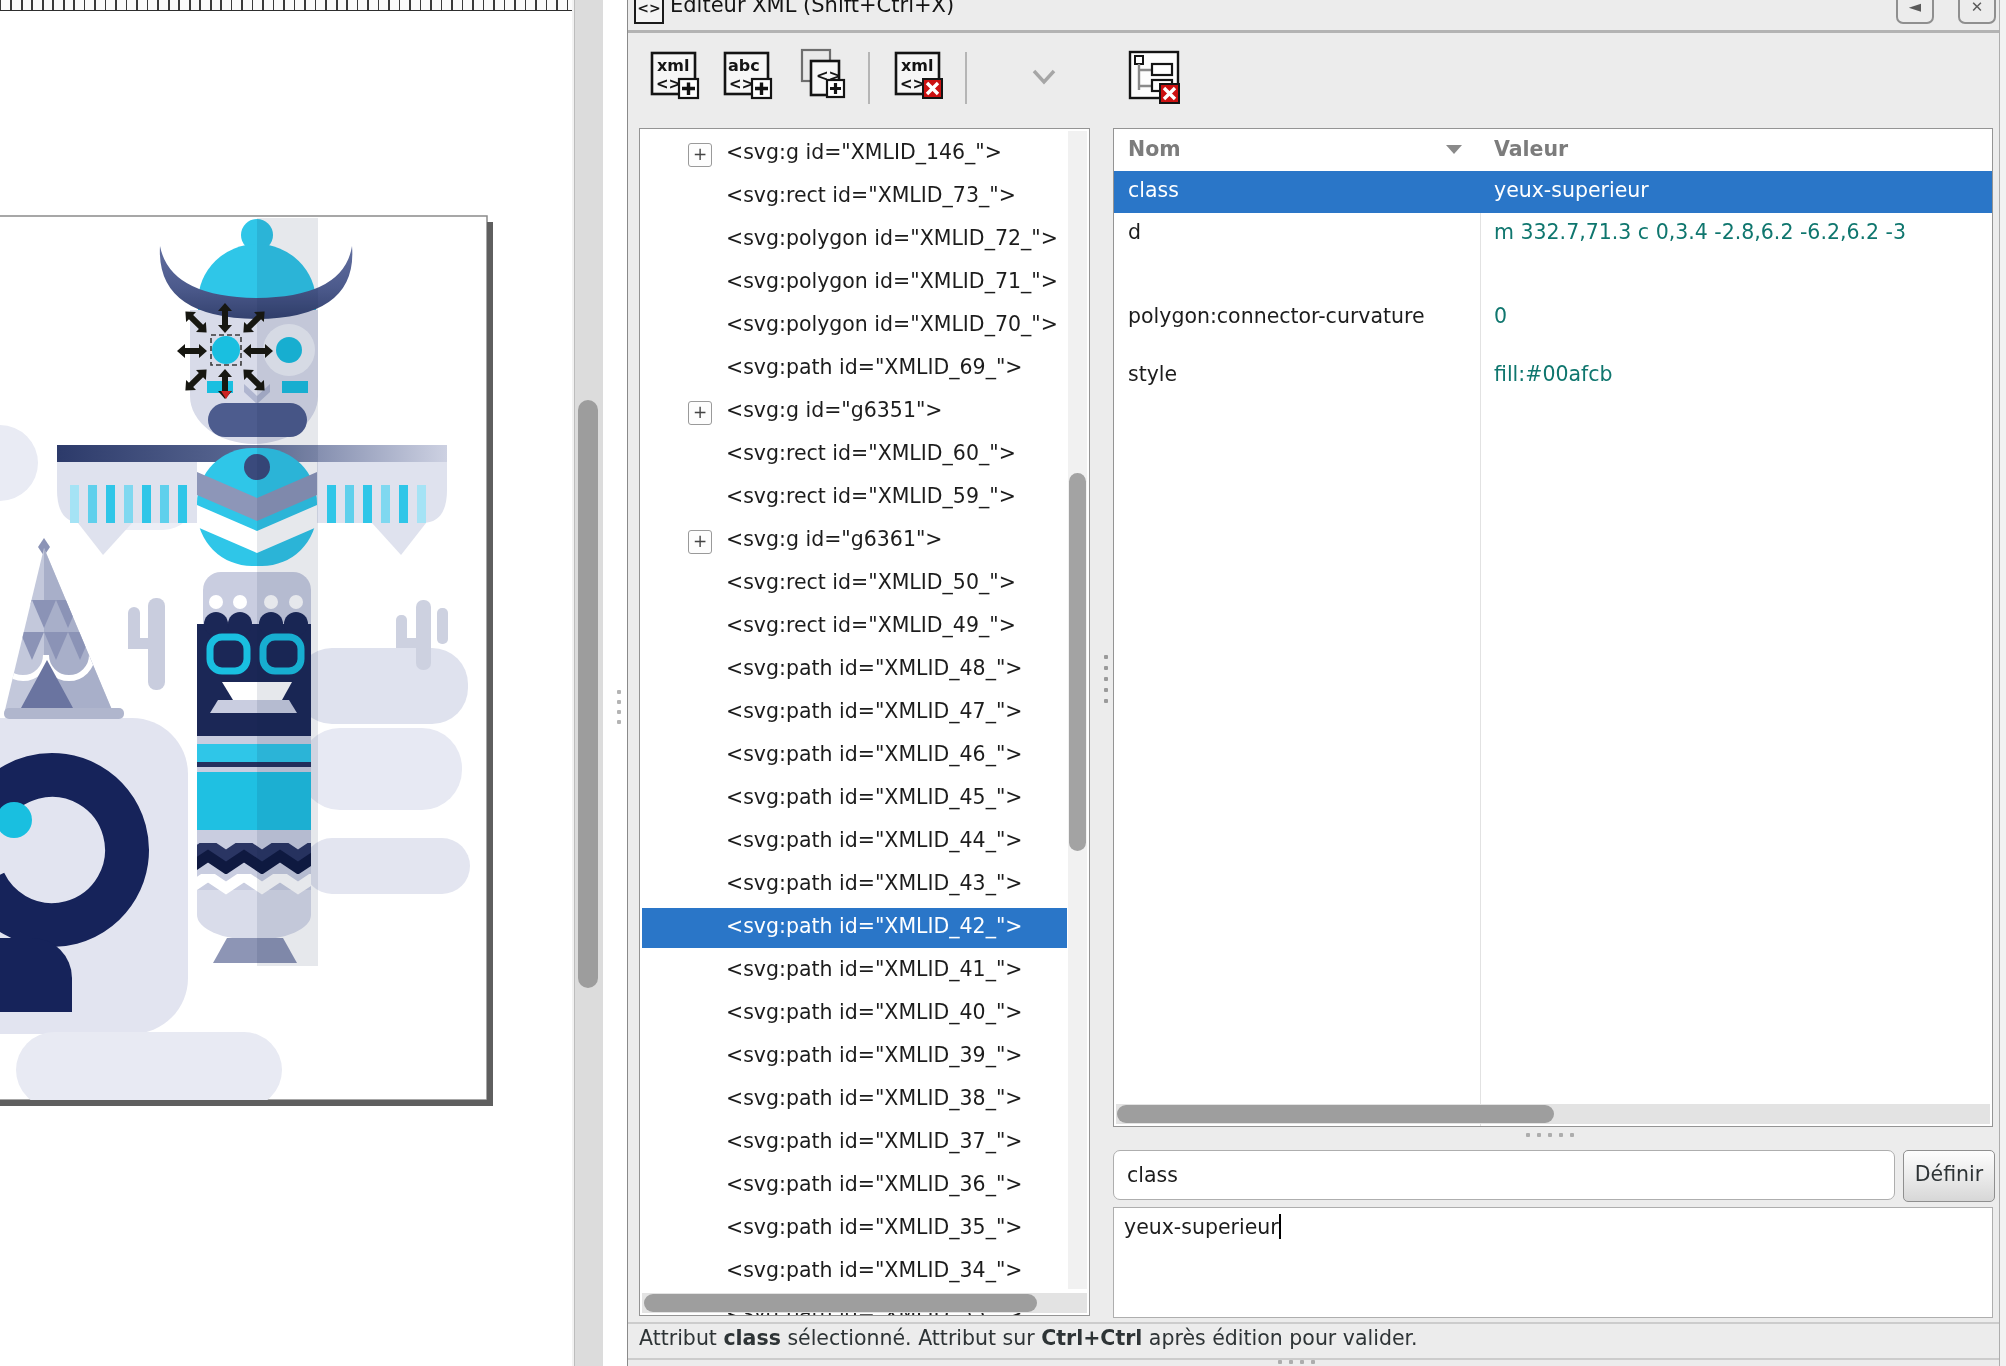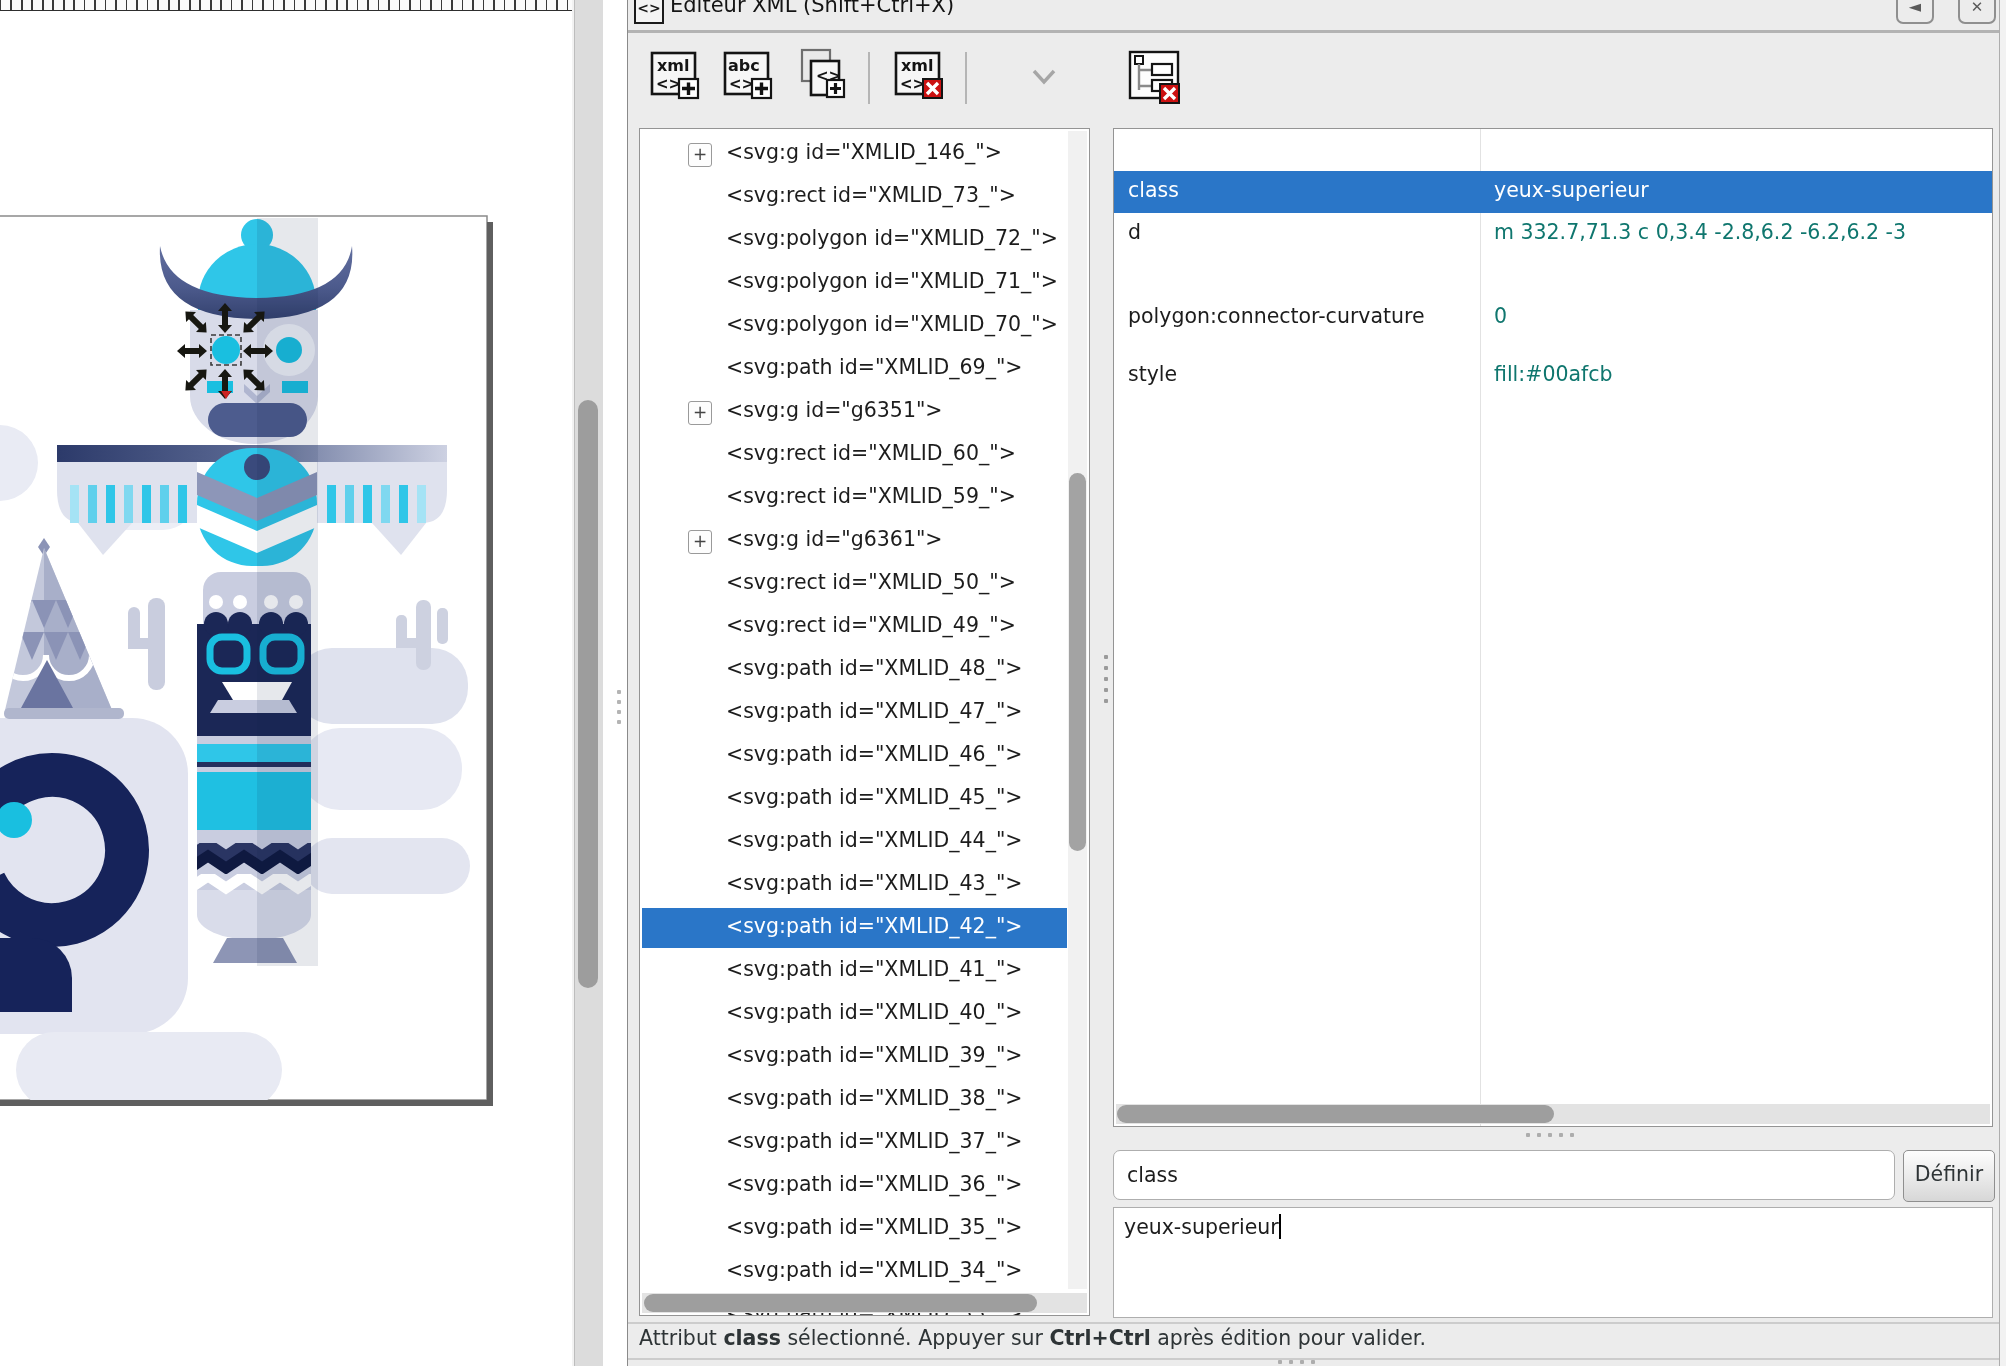--- a/index.html
+++ b/index.html
@@ -391,20 +391,25 @@
   <div class="vdots">
     <span style="left:476px;top:655px"></span>
       <span style="left:476px;top:666px"></span>
     <span style="left:476px;top:677px"></span>
       <span style="left:476px;top:688px"></span>
     <span style="left:476px;top:699px"></span>
   </div>
 
   <div id="attrs">
     <div class="coldiv"></div>
+    <div class="hdr">
+      <span class="h1">Nom</span>
+      <span class="sort"></span>
+      <span class="h2">Valeur</span>
+    </div>
     <div class="arow sel" style="top:42px">
       <span class="n">class</span><span class="v">yeux-superieur</span>
     </div>
     <div class="arow" style="top:84px">
       <span class="n">d</span><span class="v">m 332.7,71.3 c 0,3.4 -2.8,6.2 -6.2,6.2 -3</span>
     </div>
     <div class="arow" style="top:168px">
       <span class="n">polygon:connector-curvature</span><span class="v">0</span>
     </div>
     <div class="arow" style="top:226px">
@@ -421,21 +426,21 @@
     <span style="left:920px;top:1133px"></span>
       <span style="left:931px;top:1133px"></span>
     <span style="left:942px;top:1133px"></span>
   </div>
 
   <input id="attr-name" type="text" value="class" style="">
   <div id="btn-define">Définir</div>
   <div id="attr-value"><span>yeux-superieur</span><span id="caret"></span></div>
 
   <div id="statusbar">
-    <div class="txt"><span>Attribut </span><span class="b">class</span><span> sélectionné. Appuyer sur </span><span class="b">Ctrl+Ctrl</span><span> après édition pour valider.</span></div>
+    <div class="txt"><span>Attribut </span><span class="b">class</span><span> sélectionné. Attribut sur </span><span class="b">Ctrl+Ctrl</span><span> après édition pour valider.</span></div>
   </div>
 
   <div class="hdots">
     <span style="left:650px;top:1360px"></span>
       <span style="left:661px;top:1360px"></span>
     <span style="left:672px;top:1360px"></span>
       <span style="left:683px;top:1360px"></span>
   </div>
 </div>
 

